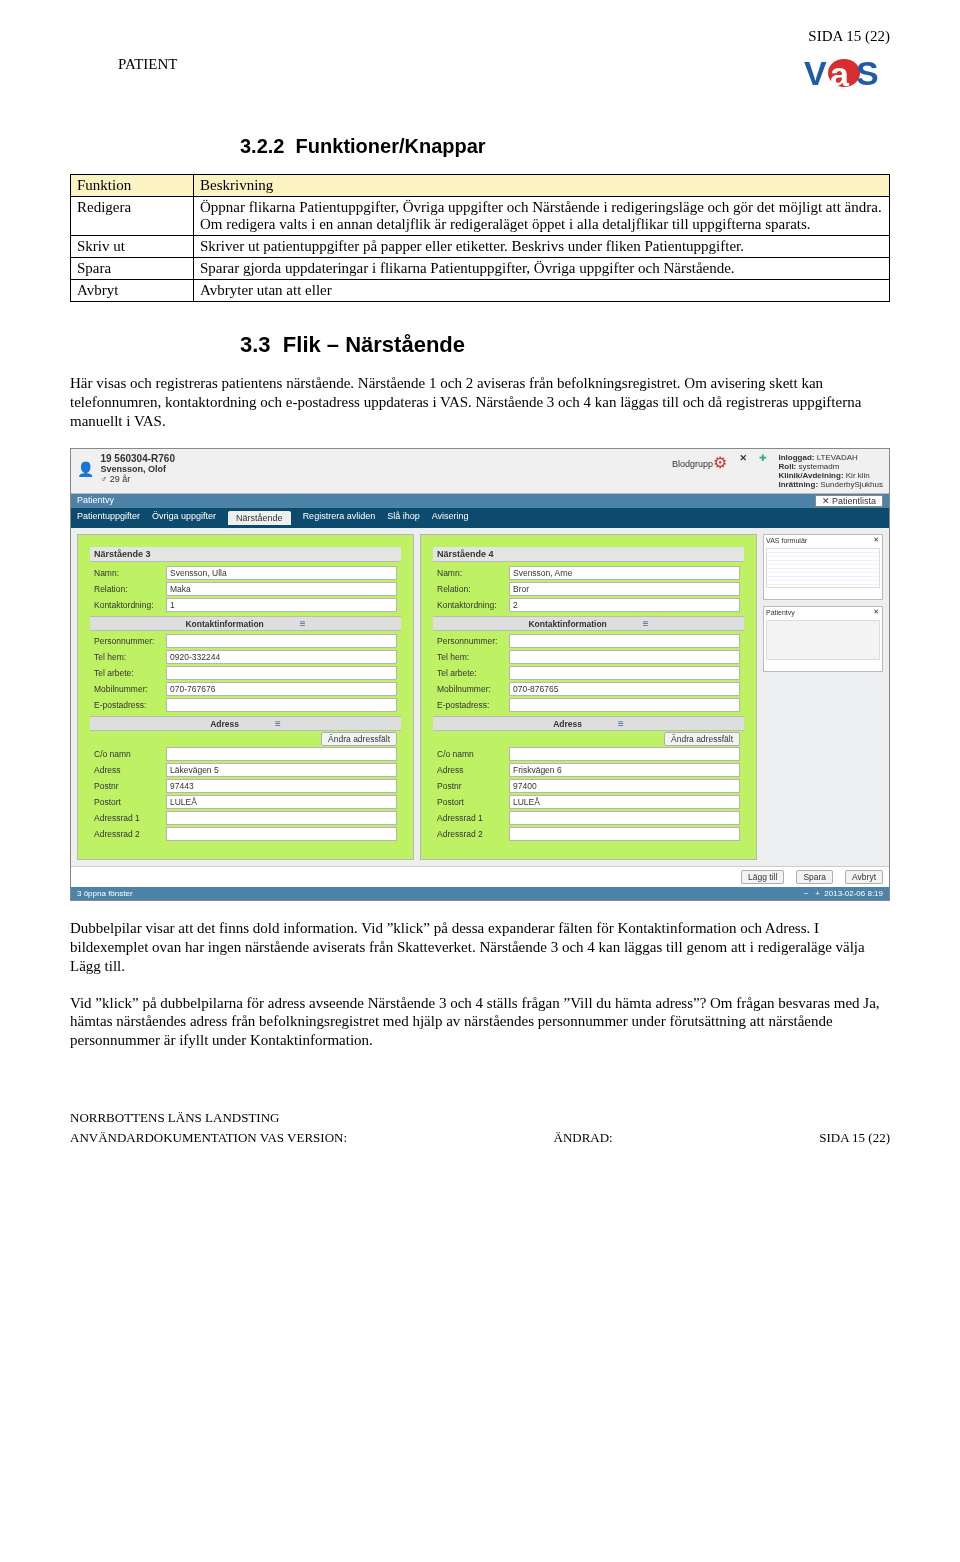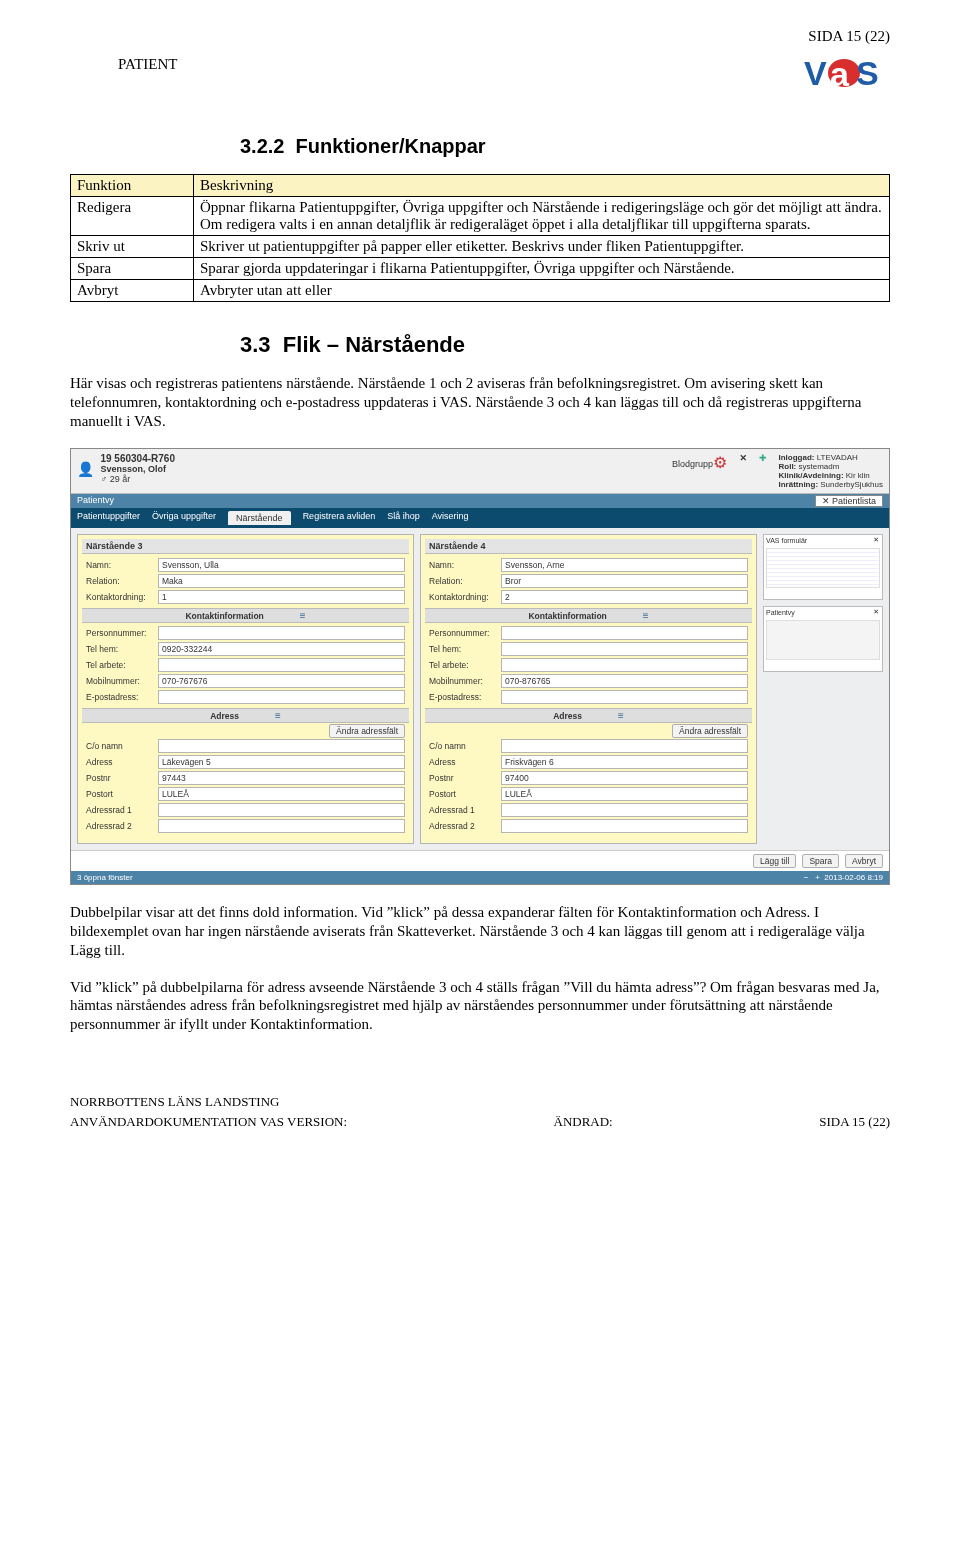--- a/index.html
+++ b/index.html
@@ -91,23 +91,23 @@
     padding: 2px 8px;
     border-radius: 2px 2px 0 0;
   }
   .ss-body {
     display:flex;
     gap:6px;
     padding:6px;
   }
   .panel {
     flex:1;
-    background:#fef9c3;
+    background:#bef264;
     border:1px solid #b5b5b5;
-    padding:8px;
+    padding:16px;
   }
   .panel-title {
     background:#e4e4e4;
     font-weight:bold;
     font-size:9px;
     padding:2px 4px;
     margin:-4px -4px 4px -4px;
     border-bottom:1px solid #bbb;
   }
   .frow {
@@ -160,21 +160,21 @@
     font-size:7px;
     position:relative;
   }
   .mini .x { position:absolute; right:3px; top:1px; color:#333; }
   .ss-foot {
     background:#fff;
     border-top:1px solid #ccc;
     padding:3px 6px;
     display:flex;
     justify-content:flex-end;
-    gap:6px;
+    gap:12px;
   }
   .ss-statusbar {
     background:#4e83a8;
     color:#fff;
     font-size:8px;
     padding:2px 6px;
     display:flex;
     justify-content:space-between;
   }
   .footer {

